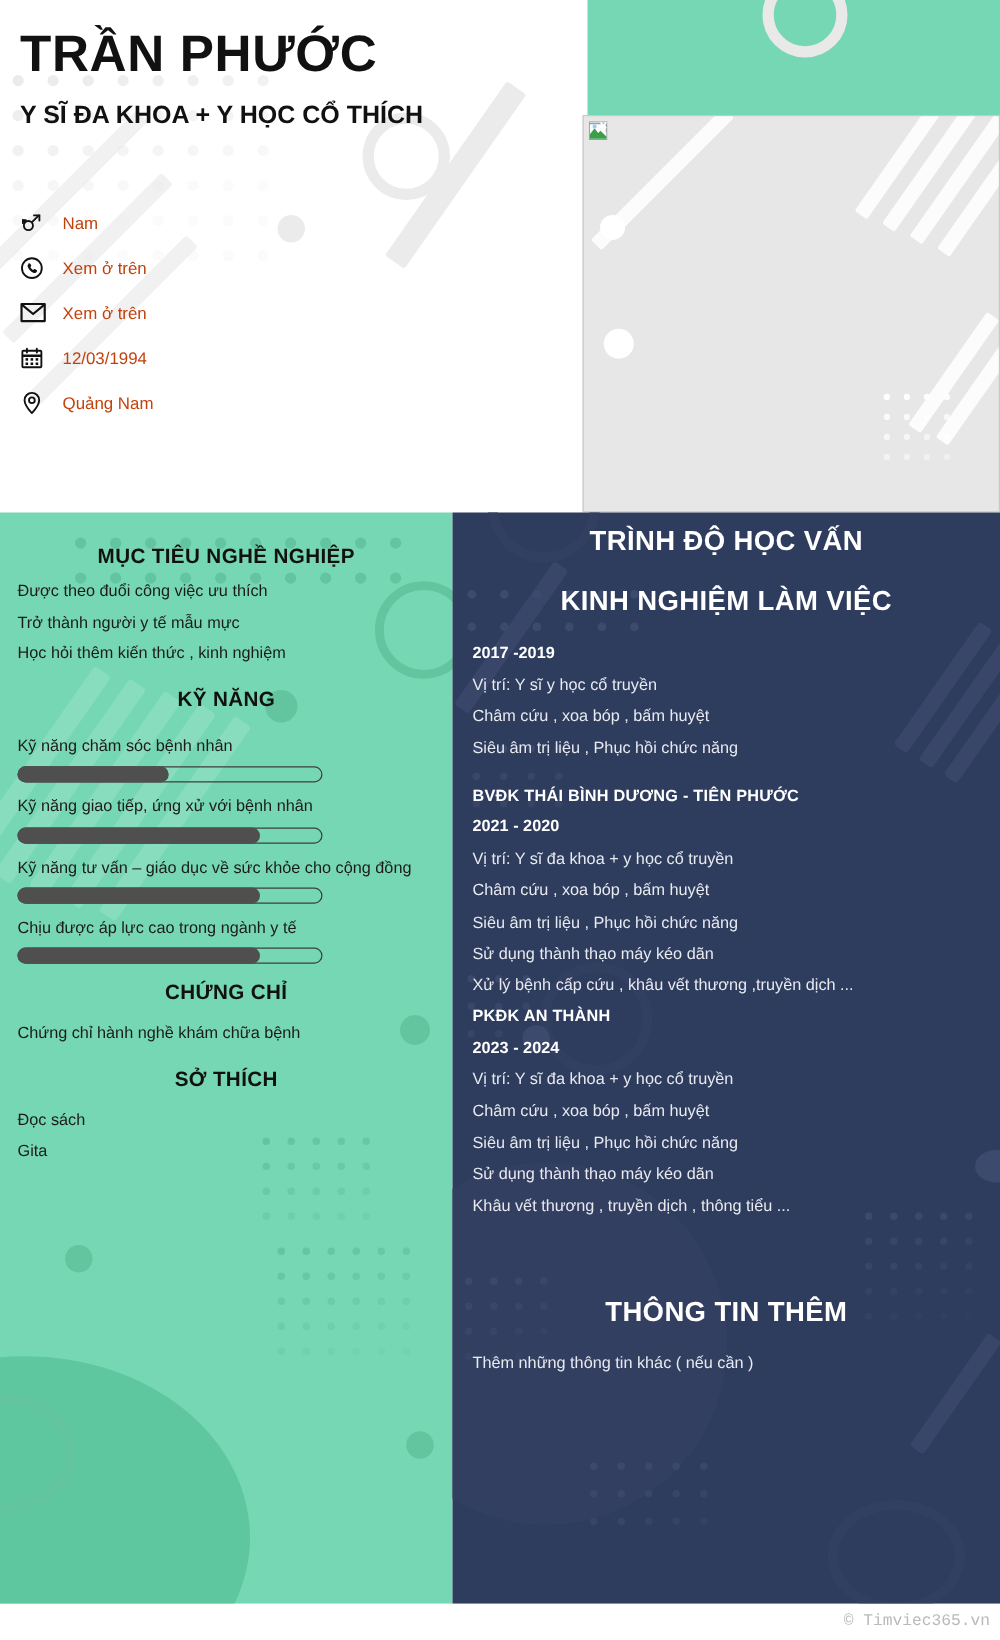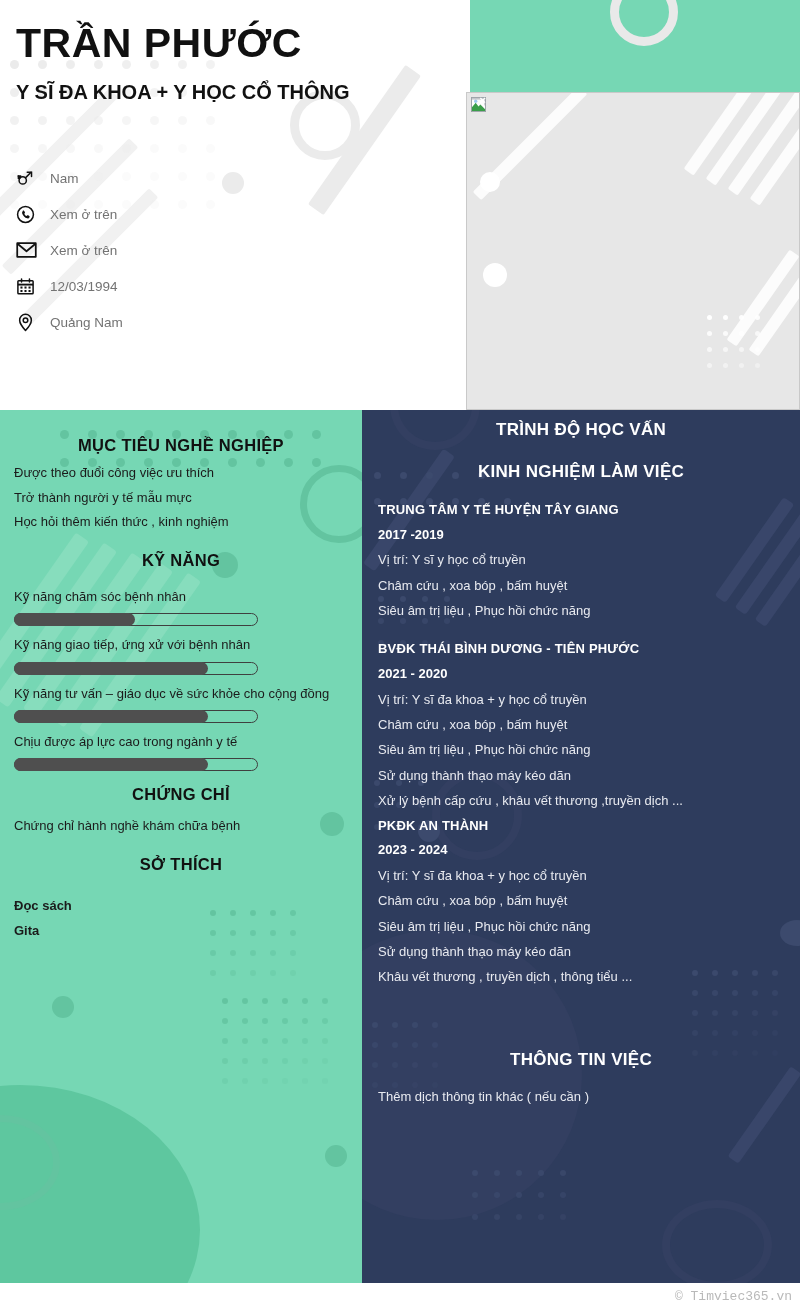--- a/index.html
+++ b/index.html
@@ -20,21 +20,21 @@
   .dot-lt  { position:absolute; border-radius:50%; background:#ebebeb; }
   .stripe-lt { position:absolute; background:#ebebeb; border-radius:2px; }
   .stripe-wt { position:absolute; background:#ffffff; border-radius:2px; opacity:.85; }
 
   .name { position:absolute; left:16px; top:22px; font-size:41px; font-weight:bold; color:#111; letter-spacing:.5px; line-height:1.05; }
   .role { position:absolute; left:16px; top:80px; width:420px; font-size:20px; font-weight:bold; color:#111; line-height:1.25; }
 
   .contacts { position:absolute; left:16px; top:160px; width:300px; }
   .crow { display:flex; align-items:center; height:36px; }
   .cicon { width:30px; flex:0 0 30px; display:flex; align-items:center; justify-content:flex-start; }
-  .ctext { font-size:13.5px; color:#737373; padding-left:4px; }
+  .ctext { font-size:13.5px; color:#c2410c; padding-left:4px; }
 
   
   .greenband { position:absolute; left:470px; top:0; width:330px; height:92px; background:#76d7b4; }
   .photoframe { position:absolute; left:466px; top:92px; width:334px; height:318px; background:#e7e7e7; border:1px solid #c9c9c9; overflow:hidden; }
   .brokenimg { position:absolute; left:4px; top:4px; width:15px; height:15px; }
 
   
   .leftcol { position:absolute; left:0; top:410px; width:362px; height:873px; background:#76d7b4; overflow:hidden; }
   .rightcol { position:absolute; left:362px; top:410px; width:438px; height:873px; background:#2e3c5d; overflow:hidden; }
 
@@ -46,21 +46,21 @@
 
   .rc-circle { position:absolute; border-radius:50%; background:#333f61; }
   .rc-ring { position:absolute; border-radius:50%; border:8px solid #333f61; }
   .rc-dot { position:absolute; border-radius:50%; background:#3c4a6d; }
   .rc-stripe { position:absolute; background:#39466a; border-radius:3px; }
 
   .lc-inner { position:relative; z-index:5; padding:0 14px; }
   .rc-inner { position:relative; z-index:5; padding:0 16px; }
 
   .sec-title-l { text-align:center; font-size:16.5px; font-weight:bold; color:#111; letter-spacing:.3px; }
-  .sec-title-r { text-align:center; font-size:17px; font-weight:bold; color:#ffffff; letter-spacing:.3px; }
+  .sec-title-r { text-align:center; font-size:22px; font-weight:bold; color:#ffffff; letter-spacing:.3px; }
 
   .l-line { font-size:13px; color:#1b1b1b; line-height:1.9; }
   .r-line { font-size:13px; color:#e8eaf0; line-height:1.95; }
   .r-head { font-size:13px; font-weight:bold; color:#ffffff; letter-spacing:.2px; line-height:1.9; }
   .r-date { font-size:13px; font-weight:bold; color:#ffffff; line-height:1.9; }
 
   .skill { margin-top:2px; }
   .skill-label { font-size:13px; color:#1b1b1b; line-height:1.95; text-align:justify; }
   .bar { position:relative; height:13px; border-radius:7px; border:1px solid #3f3f3f; background:transparent; margin:4px 0 6px 0; width:244px; }
   .bar > span { position:absolute; left:-1px; top:-1px; bottom:-1px; border-radius:7px; background:#4f4f4f; }
@@ -171,21 +171,21 @@
       <svg class="brokenimg" viewBox="0 0 16 16">
         <rect x="0.5" y="0.5" width="15" height="15" fill="#fdfdfd" stroke="#9aa0a6"></rect>
         <path d="M1 11 L5 6 L8 10 L10 8 L15 13 L15 15 L1 15 Z" fill="#3a9e4a"></path>
         <circle cx="5" cy="4.5" r="1.8" fill="#9ecbf0"></circle>
         <path d="M1 2 L15 2 L15 9" fill="none" stroke="#9aa0a6"></path>
         <path d="M10 1 L15 6 M15 1 L10 6" stroke="#ffffff" stroke-width="1.4"></path>
       </svg>
     </div>
 
     <div class="name">TRẦN PHƯỚC</div>
-    <div class="role">Y SĨ ĐA KHOA + Y HỌC CỔ THÔNG</div>
+    <div class="role">Y SĨ ĐA KHOA + Y HỌC CỔ THÍCH</div>
 
     <div class="contacts" id="contact-list">
         <div class="crow">
           <span class="cicon">
             <svg width="19" height="19" viewBox="0 0 24 24" fill="none" stroke="#111" stroke-width="1.9" stroke-linecap="round">
               <circle cx="8.5" cy="14.5" r="4.6"></circle>
               <path d="M11.9 11.2 L19 4.2"></path>
               <path d="M14.2 4.2 H19.6 V9.4"></path>
               <path d="M5.2 11.2 L3 9"></path>
               <path d="M3 12 V9 H6"></path>
@@ -370,21 +370,21 @@
             </div>
           </div>
         </div>
 
       <div class="sec-title-l" style="margin-top:14px;">CHỨNG CHỈ</div>
       <div style="margin-top:10px;" id="certificates-list">
           <div class="l-line">Chứng chỉ hành nghề khám chữa bệnh</div>
         </div>
 
       <div class="sec-title-l" style="margin-top:16px;">SỞ THÍCH</div>
-      <div style="margin-top:20px;font-weight:bold;" id="interests-list">
+      <div style="margin-top:10px;" id="interests-list">
           <div class="l-line">Đọc sách</div>
           <div class="l-line">Gita</div>
         </div>
     </div>
   </div>
 
   <div class="rightcol">
     <div class="rc-ring rc-deco" style="left:28px;top:-50px;width:90px;height:90px;"></div>
     <div class="rc-stripe rc-deco" style="left:40px;top:30px;width:14px;height:140px;transform:rotate(35deg);"></div>
 
@@ -501,21 +501,20 @@
         <i style="left: 66px; top: 44px; width: 6px; height: 6px; background: rgb(60, 74, 109); opacity: 0.53;"></i>
         <i style="left: 88px; top: 44px; width: 6px; height: 6px; background: rgb(60, 74, 109); opacity: 0.48;"></i>
       </div>
 
     <div class="rc-inner">
       <div class="sec-title-r" style="margin-top:10px;">TRÌNH ĐỘ HỌC VẤN</div>
 
       <div class="sec-title-r" style="margin-top:22px;">KINH NGHIỆM LÀM VIỆC</div>
       <div style="margin-top:16px;" id="experience-list">
           <div style="margin-bottom: 14px;">
-            <div class="r-head">TRUNG TÂM Y TẾ HUYỆN TÂY GIANG</div>
             <div class="r-date">2017 -2019</div>
             <div class="r-line">Vị trí: Y sĩ y học cổ truyền</div>
             <div class="r-line">Châm cứu , xoa bóp , bấm huyệt</div>
             <div class="r-line">Siêu âm trị liệu , Phục hồi chức năng</div>
           </div>
           <div style="">
             <div class="r-head">BVĐK THÁI BÌNH DƯƠNG - TIÊN PHƯỚC</div>
             <div class="r-date">2021 - 2020</div>
             <div class="r-line">Vị trí: Y sĩ đa khoa + y học cổ truyền</div>
             <div class="r-line">Châm cứu , xoa bóp , bấm huyệt</div>
@@ -527,23 +526,23 @@
             <div class="r-head">PKĐK AN THÀNH</div>
             <div class="r-date">2023 - 2024</div>
             <div class="r-line">Vị trí: Y sĩ đa khoa + y học cổ truyền</div>
             <div class="r-line">Châm cứu , xoa bóp , bấm huyệt</div>
             <div class="r-line">Siêu âm trị liệu , Phục hồi chức năng</div>
             <div class="r-line">Sử dụng thành thạo máy kéo dãn</div>
             <div class="r-line">Khâu vết thương , truyền dịch , thông tiểu ...</div>
           </div>
         </div>
 
-      <div class="sec-title-r" style="margin-top:60px;">THÔNG TIN VIỆC</div>
+      <div class="sec-title-r" style="margin-top:60px;">THÔNG TIN THÊM</div>
       <div style="margin-top:14px;" id="additional-list">
-          <div class="r-line">Thêm dịch thông tin khác ( nếu cần )</div>
+          <div class="r-line">Thêm những thông tin khác ( nếu cần )</div>
         </div>
     </div>
   </div>
 
   <div class="footer">
     <div class="footer-txt">© Timviec365.vn</div>
   </div>
 </div>
 
 </body></html>

